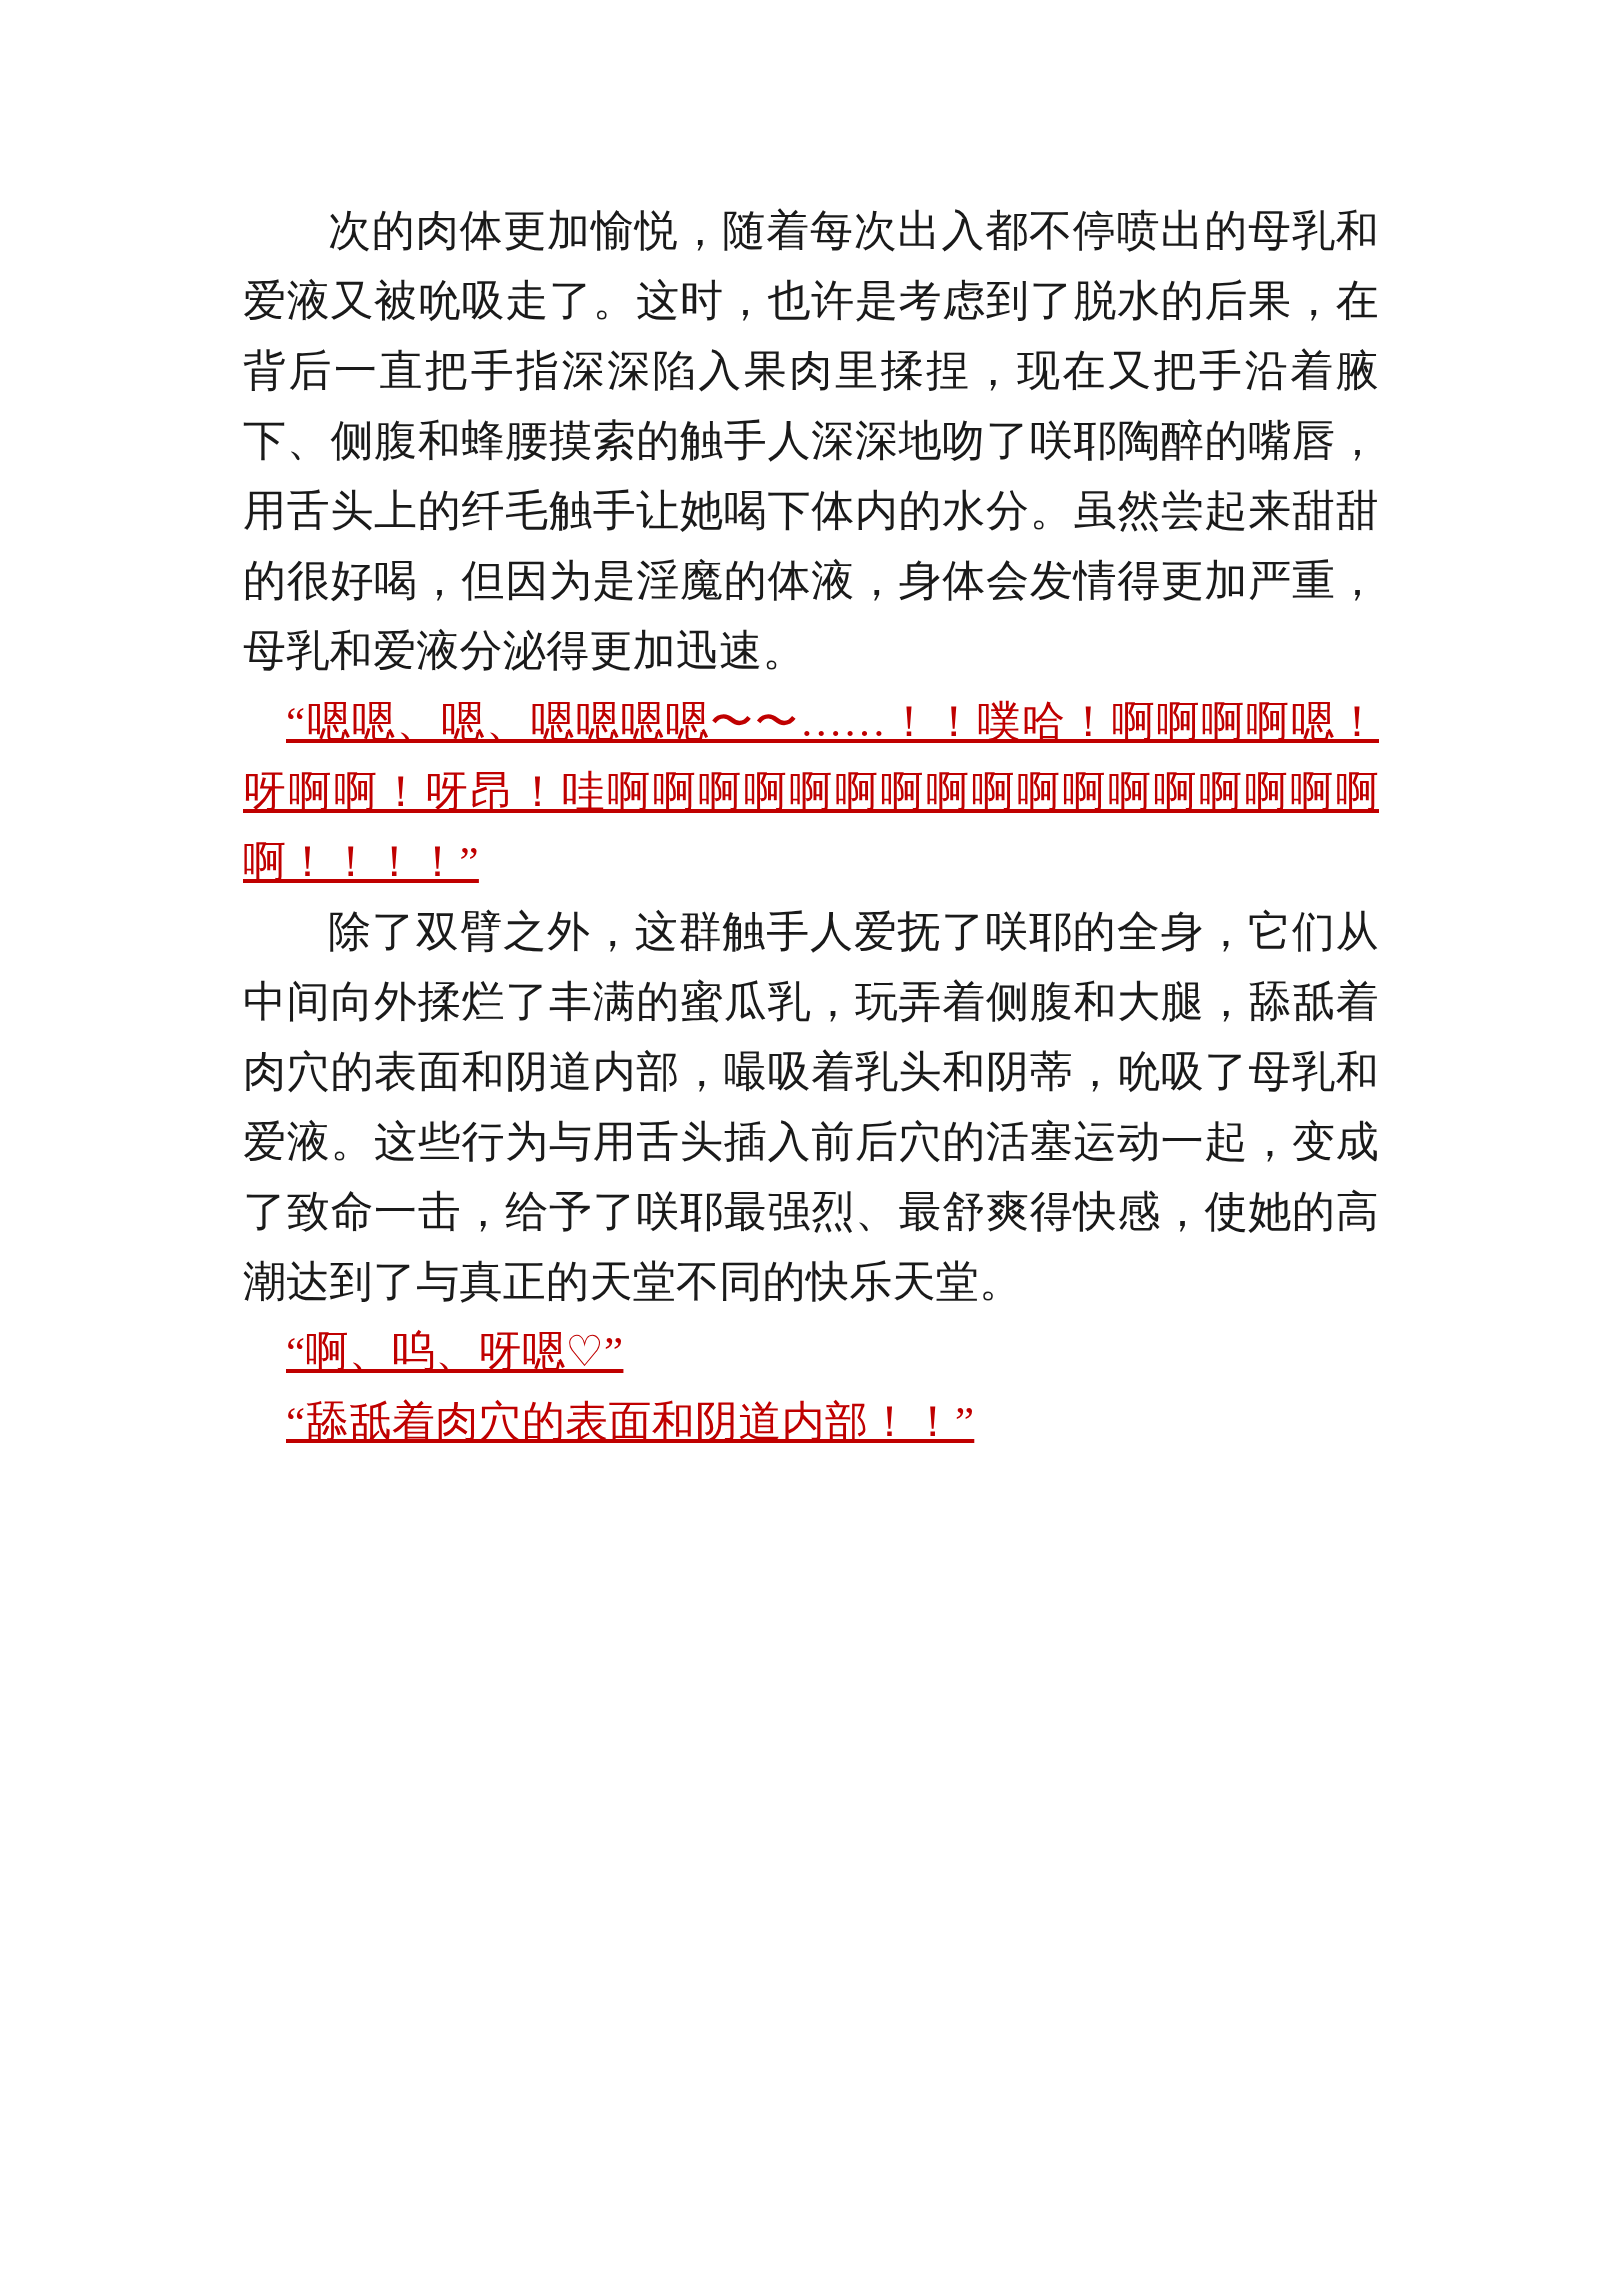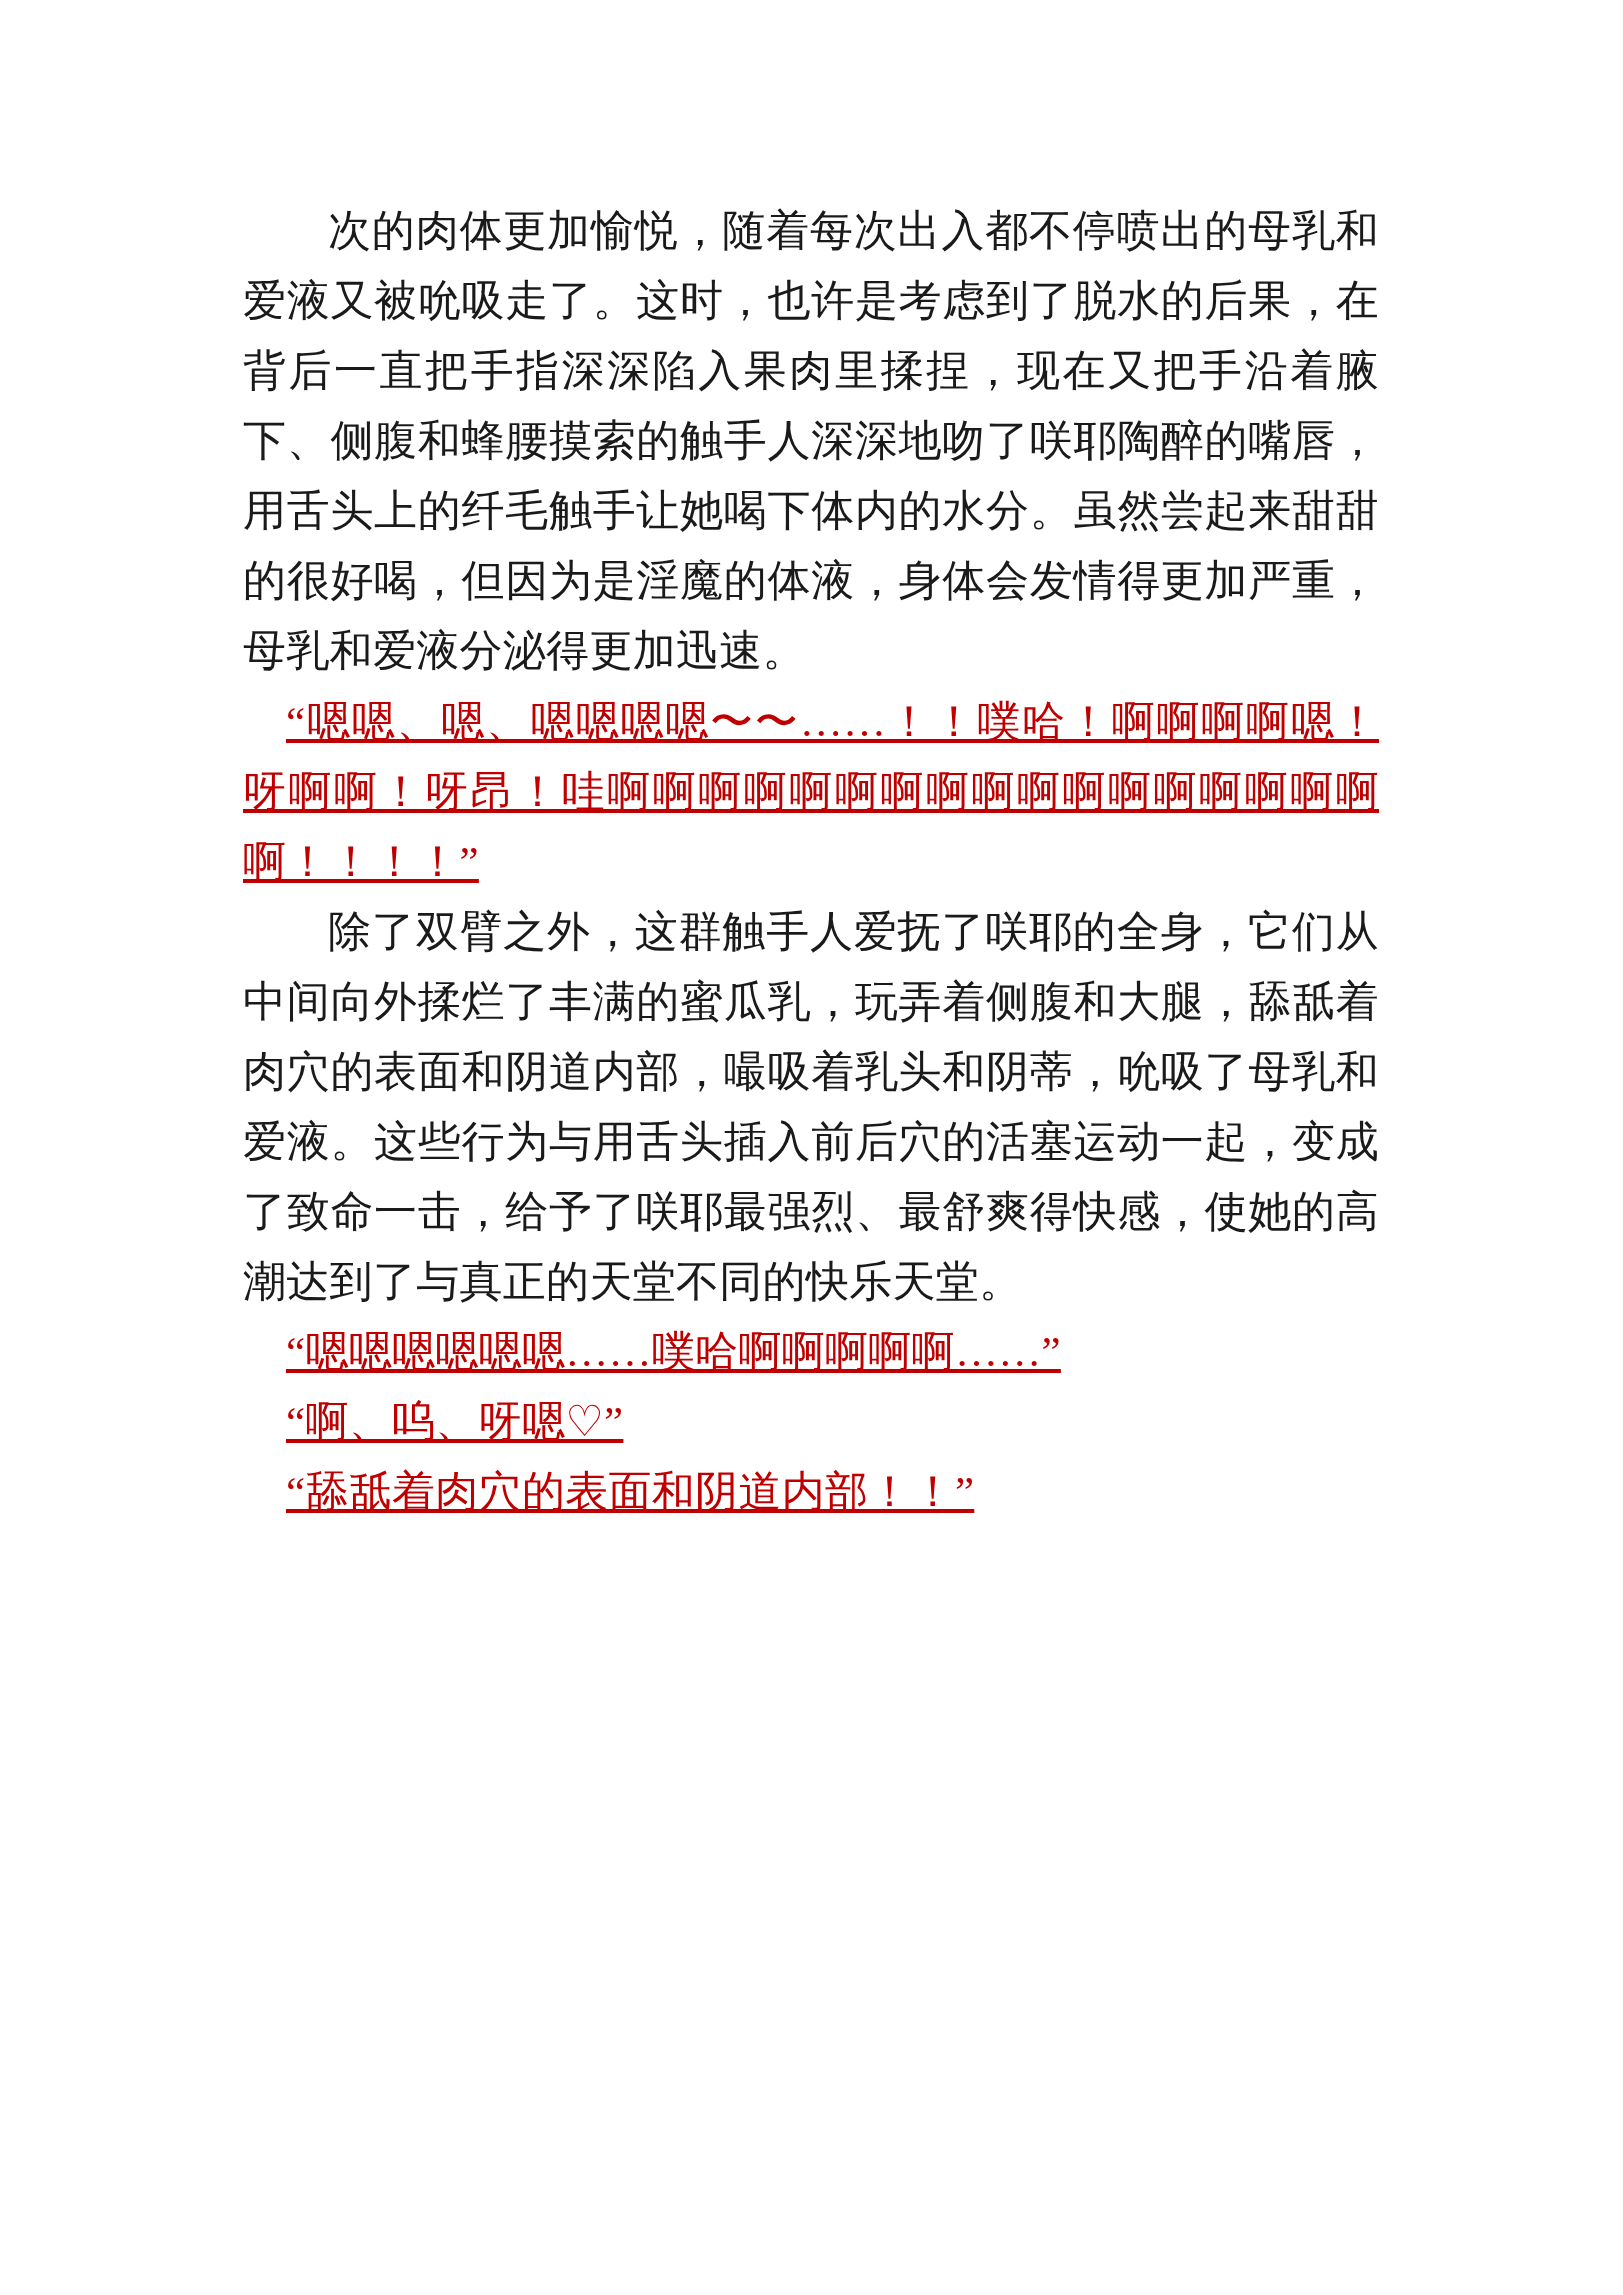--- a/index.html
+++ b/index.html
@@ -56,19 +56,18 @@
   }
 </style>
 </head>
 <body>
 
 <div class="page">
   <div class="content">
     <p class="body-para">次的肉体更加愉悦，随着每次出入都不停喷出的母乳和爱液又被吮吸走了。这时，也许是考虑到了脱水的后果，在背后一直把手指深深陷入果肉里揉捏，现在又把手沿着腋下、侧腹和蜂腰摸索的触手人深深地吻了咲耶陶醉的嘴唇，用舌头上的纤毛触手让她喝下体内的水分。虽然尝起来甜甜的很好喝，但因为是淫魔的体液，身体会发情得更加严重，母乳和爱液分泌得更加迅速。</p>
     <p class="red-indent">“嗯嗯、嗯、嗯嗯嗯嗯〜〜……！！噗哈！啊啊啊啊嗯！呀啊啊！呀昂！哇啊啊啊啊啊啊啊啊啊啊啊啊啊啊啊啊啊啊！！！！”</p>
     <p class="body-para">除了双臂之外，这群触手人爱抚了咲耶的全身，它们从中间向外揉烂了丰满的蜜瓜乳，玩弄着侧腹和大腿，舔舐着肉穴的表面和阴道内部，嘬吸着乳头和阴蒂，吮吸了母乳和爱液。这些行为与用舌头插入前后穴的活塞运动一起，变成了致命一击，给予了咲耶最强烈、最舒爽得快感，使她的高潮达到了与真正的天堂不同的快乐天堂。</p>
-    <p class="red-indent">“嗯嗯嗯嗯嗯嗯……噗哈啊啊啊啊啊……”</p>
     <p class="red-indent">“啊、呜、呀嗯♡”</p>
     <p class="red-indent">“舔舐着肉穴的表面和阴道内部！！”</p>
   </div>
   <div class="pagenum">27</div>
 </div>
 
 
 </body></html>

